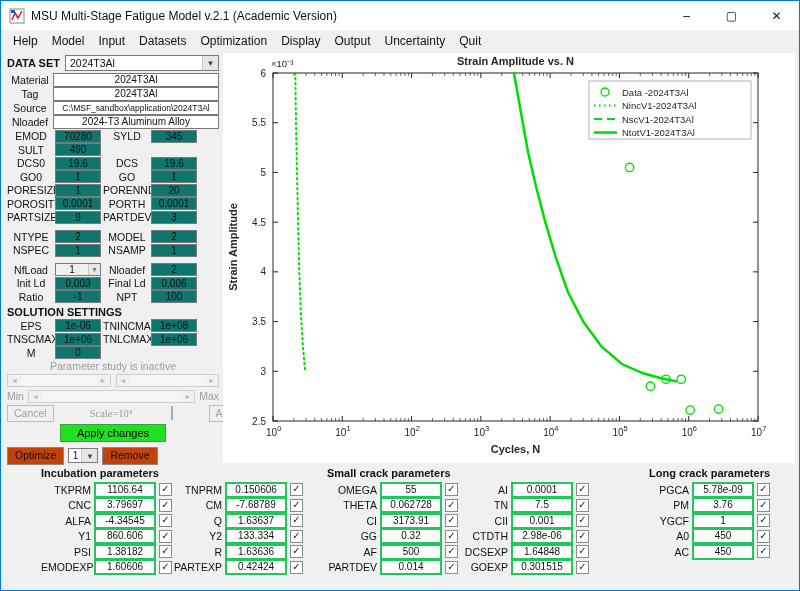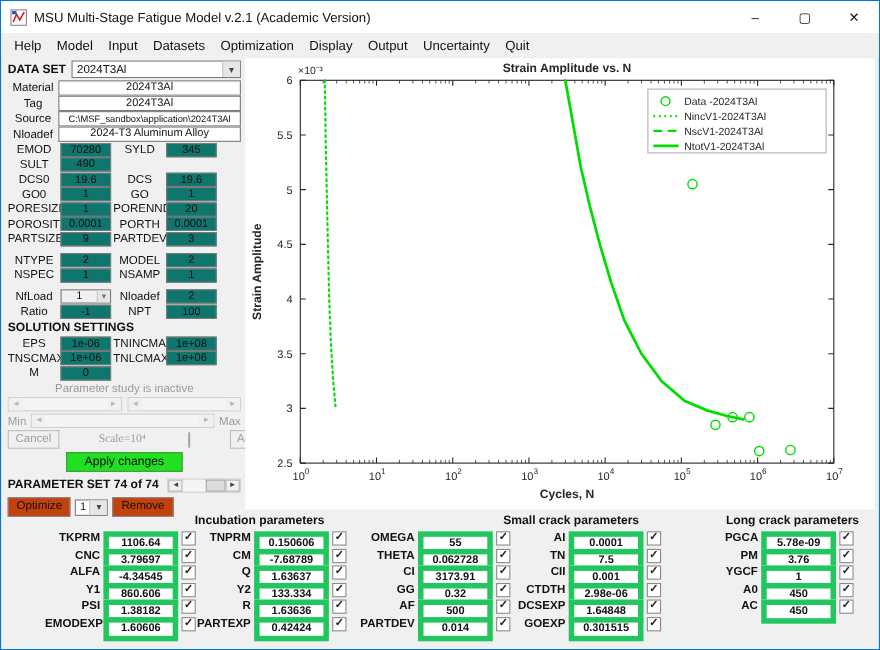--- a/index.html
+++ b/index.html
@@ -54,26 +54,26 @@
   .btn{background:#c2410c;border:1px solid #8a8a8a;font-size:10.5px;height:16px;line-height:14px;padding:0 7px;color:#111;}
   .mini-combo{width:30px;height:15px;background:#fff;border:1px solid #7a7a7a;display:flex;align-items:center;box-sizing:border-box;}
   .mini-combo span:first-child{flex:1;text-align:center;font-size:10px;}
   
   .chart{position:absolute;left:222px;top:52px;width:572px;height:410px;background:#ffffff;}
   
   .pgroup{position:absolute;top:466px;}
   #grp-incubation{left:40px;width:254px;}
   #grp-small{left:326px;width:254px;}
   #grp-long{left:648px;width:132px;}
-  .pg-title{font-weight:bold;text-align:right;font-size:11px;height:14px;margin-bottom:2px;white-space:nowrap;}
-  .pg-row{display:flex;align-items:flex-start;height:13px;margin-bottom:2.5px;font-weight:bold;}
+  .pg-title{font-weight:bold;text-align:left;font-size:11px;height:14px;margin-bottom:2px;white-space:nowrap;}
+  .pg-row{display:flex;align-items:center;height:13px;margin-bottom:2.5px;}
   #grp-long .pg-row{padding-left:10px;}
   .pg-label{width:50px;text-align:right;padding-right:3px;font-size:10.5px;flex:none;white-space:nowrap;}
   #grp-long .pg-label{width:30px;}
-  .pg-input{width:58px;flex:none;background:#fff;border:5px solid #22c55e;height:12px;line-height:12px;text-align:center;font-size:10px;white-space:nowrap;overflow:hidden;}
+  .pg-input{width:58px;flex:none;background:#fff;border:2px solid #22c55e;height:12px;line-height:12px;text-align:center;font-size:10px;white-space:nowrap;overflow:hidden;}
   .pg-cb{width:11px;height:11px;flex:none;border:1px solid #8a8a8a;background:#fff;margin-left:3px;font-size:10px;line-height:10px;text-align:center;color:#222;}
 </style>
 </head>
 <body>
 
 <div class="window">
 
   <div class="titlebar">
     <div class="app-icon">
       <svg width="16" height="16" viewBox="0 0 16 16">
@@ -188,20 +188,26 @@
         <div class="lp-prow">
           <span class="lp-plabel">NfLoad</span>
           <span class="lp-pinput select">
             <span>1</span>
             <span class="sel-arrow">▾</span>
           </span>
           <span class="lp-plabel">Nloadef</span>
           <span class="lp-pinput">2</span>
         </div>
         <div class="lp-prow">
+          <span class="lp-plabel">Init Ld</span>
+          <span class="lp-pinput">0.003</span>
+          <span class="lp-plabel">Final Ld</span>
+          <span class="lp-pinput">0.006</span>
+        </div>
+        <div class="lp-prow">
           <span class="lp-plabel">Ratio</span>
           <span class="lp-pinput">-1</span>
           <span class="lp-plabel">NPT</span>
           <span class="lp-pinput">100</span>
         </div>
       </div>
 
     <div class="lp-bold section">SOLUTION SETTINGS</div>
     <div id="solution-rows">
         <div class="lp-prow">
@@ -249,29 +255,20 @@
 
     <div class="csa-row">
       <span class="gbtn">Cancel</span>
       <span class="scale-lbl">Scale=10⁴</span>
       <span class="scale-box"></span>
       <span class="gbtn">Accept</span>
     </div>
 
     <div class="apply-btn">Apply changes</div>
 
-    <div class="pset-row">
-      <span class="lp-bold">PARAMETER SET 74 of 74</span>
-      <div class="scrollbar pset-sb">
-        <span class="sb-arrow en">◄</span>
-        <span class="sb-track"></span>
-        <span class="sb-thumb"></span>
-        <span class="sb-arrow en">►</span>
-      </div>
-    </div>
 
     <div class="opt-row">
       <span class="btn">Optimize</span>
       <div class="mini-combo">
         <span>1</span>
         <span class="combo-arrow">▾</span>
       </div>
       <span class="btn">Remove</span>
     </div>
 

